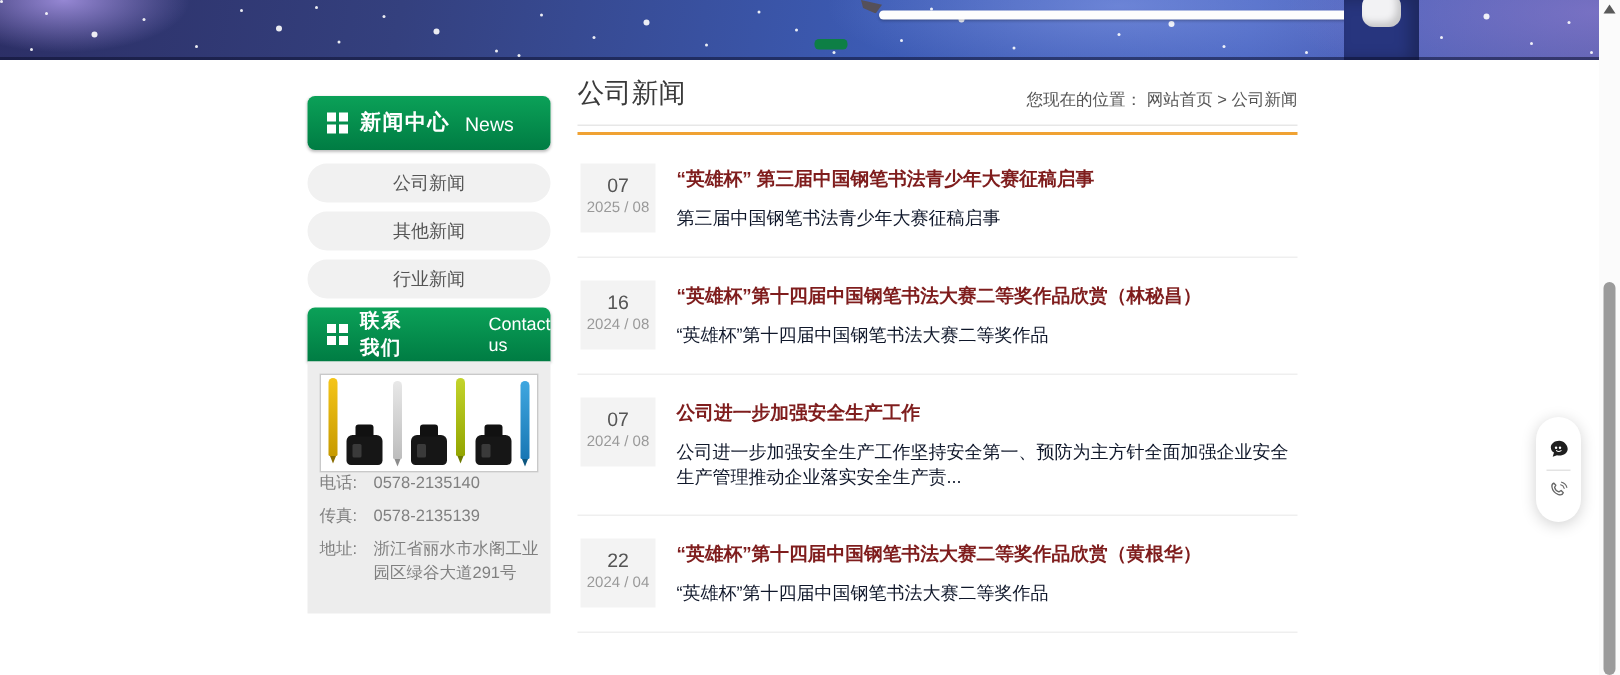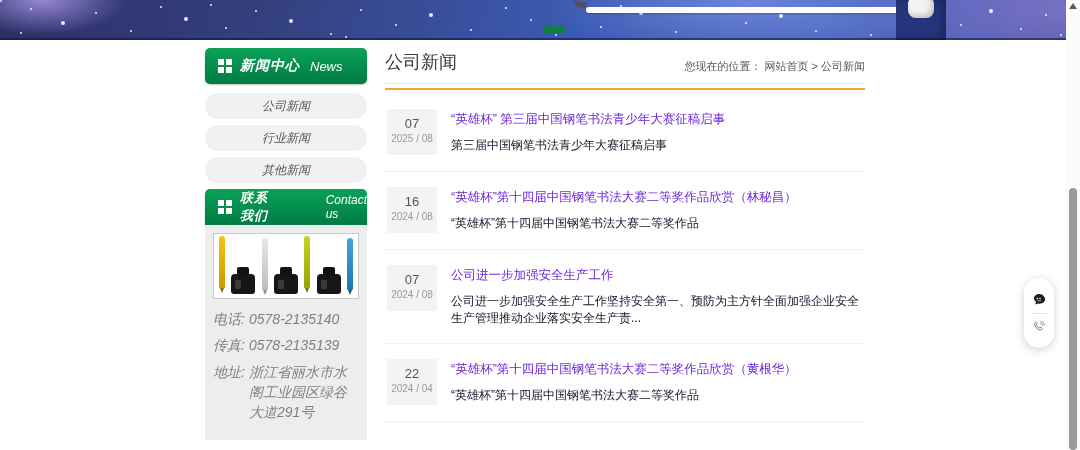--- a/index.html
+++ b/index.html
@@ -45,21 +45,21 @@
   .banner-bottle-cap { position:absolute; left:12px; top:-4px; width:26px; height:22px; background:#f2f2f4; border-radius:8px; box-shadow:inset -3px -3px 5px rgba(0,0,0,.18); }
   .banner-green-pill { position:absolute; left:543px; top:26px; width:22px; height:7px; background:#0d7f45; border-radius:3px; }
 
   
   .scrollbar { position:absolute; right:0; top:0; width:14px; height:450px; background:#fbfbfb; }
   .scroll-up-arrow { position:absolute; top:3px; left:3px; width:0; height:0;
     border-left:4px solid transparent; border-right:4px solid transparent; border-bottom:6px solid #5a5a5a; }
   .scroll-thumb { position:absolute; top:188px; left:3px; width:8px; height:262px; background:#9b9b9b; border-radius:4px; }
 
   
-  .sidebar { position:absolute; left:205px; top:48px; width:162px;font-style:italic; }
+  .sidebar { position:absolute; left:205px; top:64px; width:162px; }
   .green-header {
     height:36px; border-radius:5px; display:flex; align-items:center; gap:8px;
     padding-left:13px; color:#fff;
     background:linear-gradient(#0ba158, #007c43);
     box-shadow:0 1px 2px rgba(0,0,0,.25);
   }
   .grid-icon { display:grid; grid-template-columns:6px 6px; grid-template-rows:6px 6px; gap:2px; flex:0 0 auto; }
   .grid-icon span { background:#fff; }
   .green-header .zh { font-size:14px; font-weight:bold; letter-spacing:1px; }
   .green-header .en { font-size:13px; margin-left:2px; }
@@ -86,40 +86,40 @@
   .pen.silver { background:linear-gradient(#e8e8e8,#bdbdbd); margin-bottom:4px; }
   .pen.silver::after { border-top:5px solid #8c8c8c; }
   .pen.lime { background:linear-gradient(#c3d42c,#93a500); margin-bottom:6px; }
   .pen.lime::after { border-top:5px solid #6d7a00; }
   .pen.blue { background:linear-gradient(#3fa7e0,#1877b4); margin-bottom:4px; }
   .pen.blue::after { border-top:5px solid #0d567f; }
   .bottle { width:24px; height:20px; background:#161616; border-radius:4px 4px 3px 3px; position:relative; }
   .bottle::before { content:""; position:absolute; top:-7px; left:6px; width:12px; height:8px; background:#111; border-radius:2px 2px 0 0; }
   .bottle::after { content:""; position:absolute; top:6px; left:4px; width:6px; height:9px; background:#3a3a3a; border-radius:1px; }
 
-  .contact-lines { margin-top:10px; font-size:14px; color:#808080; line-height:1.45; }
+  .contact-lines { font-size:11px; color:#808080; line-height:1.45; }
   .contact-row { display:flex; margin-bottom:6px; }
   .contact-row .lbl { flex:0 0 36px; }
   .contact-row .val { flex:1; word-break:break-all; }
 
   
   .main { position:absolute; left:385px; top:50px; width:480px; }
   .main-header { display:flex; justify-content:space-between; align-items:flex-end; padding-bottom:9px; border-bottom:1px solid #e7e7e7; }
   .page-title { font-size:18px; color:#3a3a3a; }
   .breadcrumb { font-size:11px; color:#555; }
   .breadcrumb a { color:#555; text-decoration:none; cursor:pointer; }
   .orange-line { height:2px; background:#f0a233; margin-top:4px; }
 
   .news-list { margin-top:4px; }
   .news-item { display:flex; gap:14px; padding:15px 2px 16px 2px; border-bottom:1px solid #efefef; cursor:pointer; }
   .date-block { flex:0 0 50px; height:46px; background:#f3f3f3; text-align:center; padding-top:7px; }
   .date-day { font-size:13px; color:#555; }
   .date-ym { font-size:10px; color:#999; margin-top:2px; }
   .news-text { flex:1; padding-top:2px; }
-  .news-title { font-size:12.5px; font-weight:normal; color:#6d28d9; }
+  .news-title { font-size:12.5px; font-weight:bold; color:#7f1d1d; }
   .news-summary { font-size:12px; color:#0f172a; margin-top:9px; }
 
   
   .float-widget {
     position:absolute; left:1024px; top:278px; width:30px; height:70px;
     background:#fff; border-radius:15px; box-shadow:0 2px 10px rgba(0,0,0,.18);
     display:flex; flex-direction:column; align-items:center; justify-content:center; gap:5px;
   }
   .float-divider { width:16px; height:1px; background:#e3e3e3; }
   .float-icon { width:16px; height:16px; display:flex; align-items:center; justify-content:center; cursor:pointer; }
@@ -153,25 +153,25 @@
     <span class="zh">新闻中心</span>
     <span class="en">News</span>
   </div>
 
   <div class="side-menu" id="side-menu">
   <div class="side-menu-item">
         <span>公司新闻</span>
       </div>
 
   <div class="side-menu-item">
+        <span>其他新闻</span>
+      </div>
+
+  <div class="side-menu-item">
         <span>行业新闻</span>
-      </div>
-
-  <div class="side-menu-item">
-        <span>其他新闻</span>
       </div>
 </div>
 
   <div class="green-header contact-header">
     <span class="grid-icon">
         <span></span>
         <span></span>
         <span></span>
         <span></span>
       </span>

